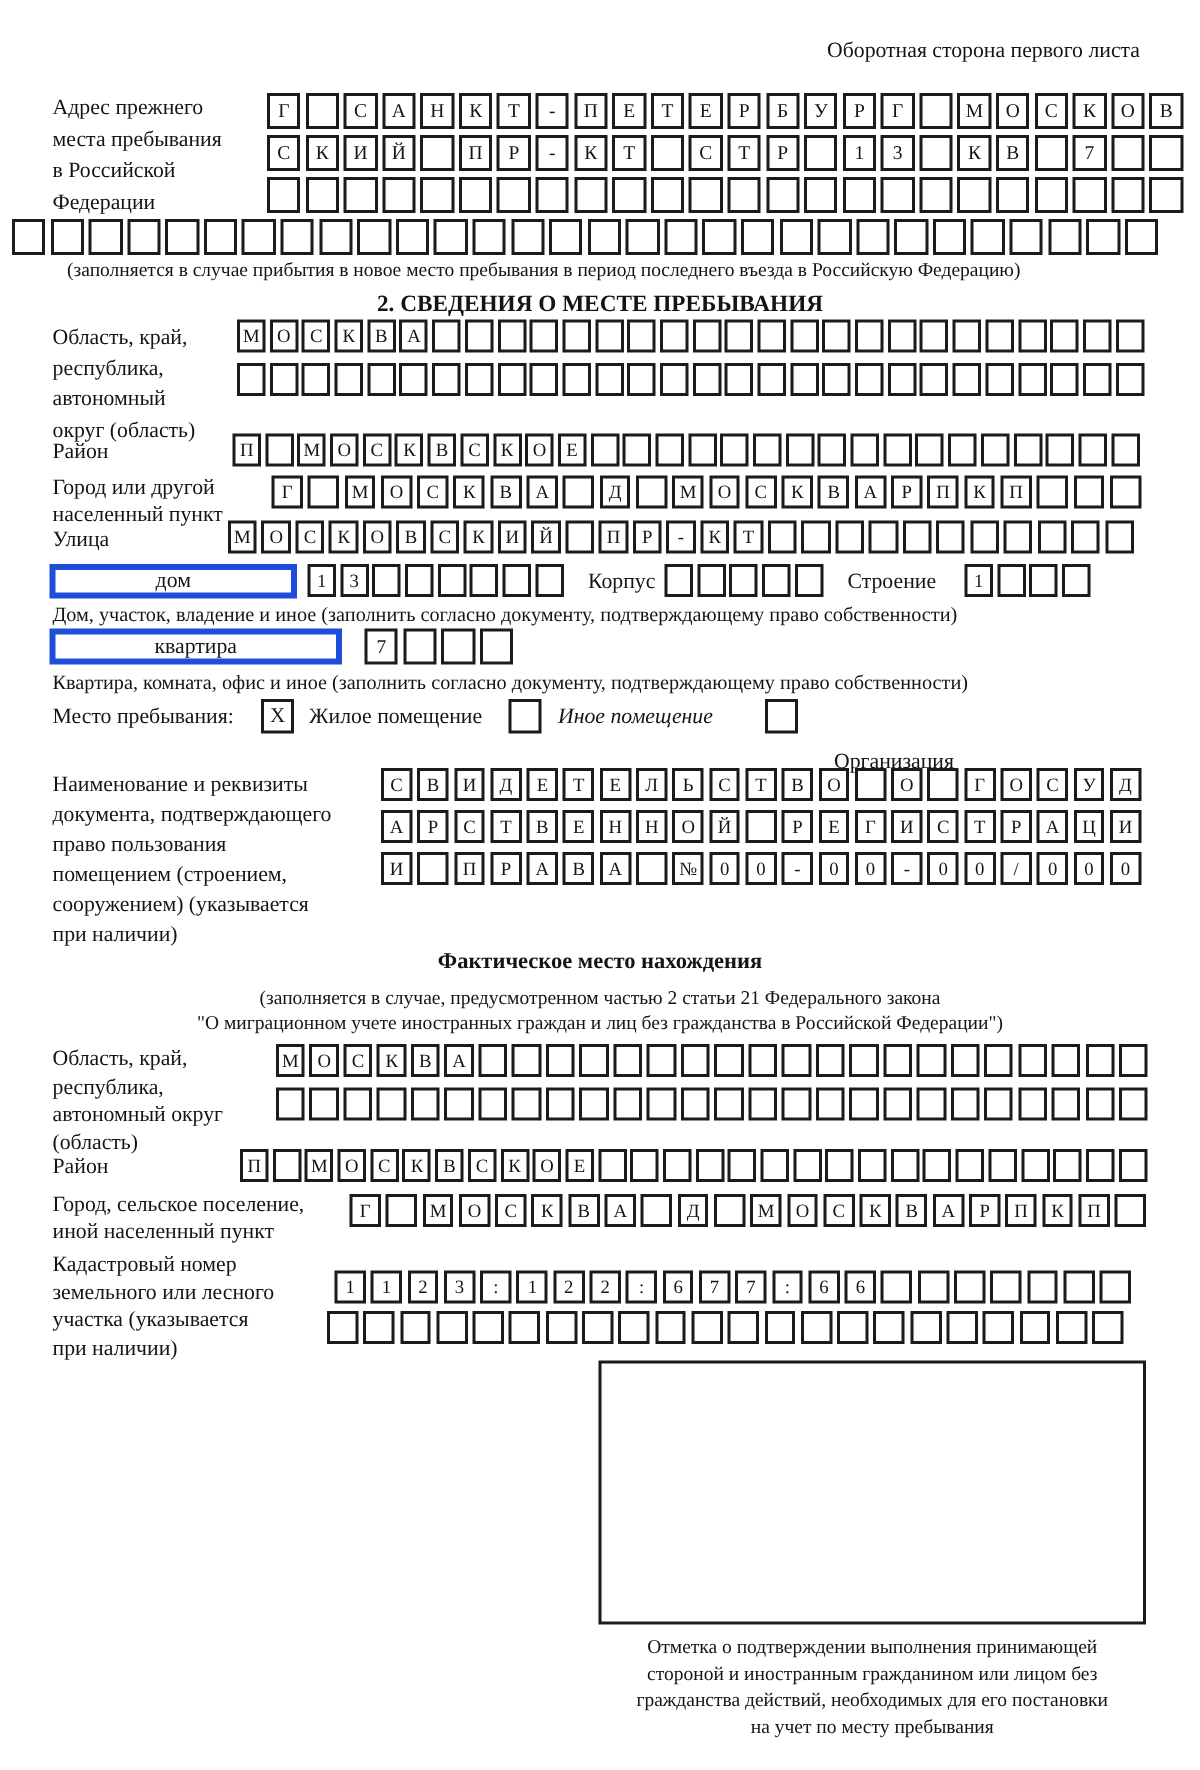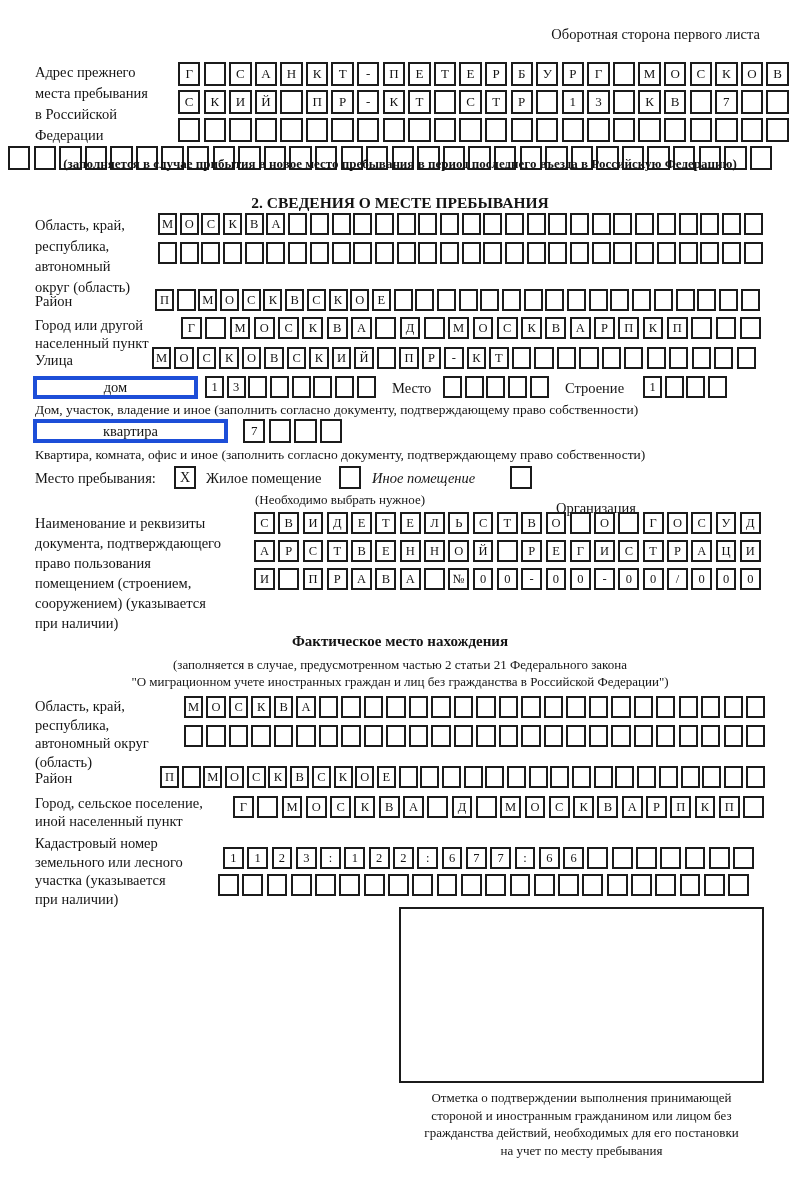--- a/index.html
+++ b/index.html
@@ -148,21 +148,21 @@
       <span class="cbox"></span>
       <span class="cbox"></span>
       <span class="cbox"></span>
       <span class="cbox"></span>
       <span class="cbox"></span>
       <span class="cbox"></span>
       <span class="cbox"></span>
       <span class="cbox"></span>
       <span class="cbox"></span>
     </div>
-  <div class="abs note center" style="left:0;top:156px;width:800px;font-weight:bold;">(заполняется в случае прибытия в новое место пребывания в период последнего въезда в Российскую Федерацию)</div>
+  <div class="abs note center" style="left:0;top:172px;width:725px;">(заполняется в случае прибытия в новое место пребывания в период последнего въезда в Российскую Федерацию)</div>
 
   <div class="abs title center" style="left:0;top:194px;width:800px;">2. СВЕДЕНИЯ О МЕСТЕ ПРЕБЫВАНИЯ</div>
 
   <div class="abs lbl lh205" style="left:35px;top:215px;">
     <div>Область, край,</div>
     <div>республика,</div>
     <div>автономный</div>
     <div>округ (область)</div>
   </div>
   <div class="abs box-row sz-b" style="left:158px;top:213px;">
@@ -324,21 +324,21 @@
   <div class="abs box-row sz-b" style="left:205px;top:376px;">
       <span class="cbox">1</span>
       <span class="cbox">3</span>
       <span class="cbox"></span>
       <span class="cbox"></span>
       <span class="cbox"></span>
       <span class="cbox"></span>
       <span class="cbox"></span>
       <span class="cbox"></span>
     </div>
-  <div class="abs lbl" style="left:392px;top:378px;">Место</div>
+  <div class="abs lbl" style="left:392px;top:378px;">Корпус</div>
   <div class="abs box-row sz-b" style="left:443px;top:376px;">
       <span class="cbox"></span>
       <span class="cbox"></span>
       <span class="cbox"></span>
       <span class="cbox"></span>
       <span class="cbox"></span>
     </div>
   <div class="abs lbl" style="left:565px;top:378px;">Строение</div>
   <div class="abs box-row sz-b" style="left:643px;top:376px;">
       <span class="cbox">1</span>
@@ -357,21 +357,20 @@
     </div>
   <div class="abs cap" style="left:35px;top:447px;">Квартира, комната, офис и иное (заполнить согласно документу, подтверждающему право собственности)</div>
 
   <div class="abs lbl" style="left:35px;top:468px;">Место пребывания:</div>
   <div class="abs chk" style="left:174px;top:466px;">X</div>
   <div class="abs lbl" style="left:206px;top:468px;">Жилое помещение</div>
   <div class="abs chk" style="left:339px;top:466px;"></div>
   <div class="abs lbl" style="left:372px;top:468px;font-style:italic;">Иное помещение</div>
   <div class="abs chk" style="left:510px;top:466px;"></div>
   <div class="abs lbl" style="left:556px;top:468px;margin-top:30px;">Организация</div>
-  <div class="abs note center" style="left:140px;top:492px;width:400px;">(Необходимо выбрать нужное)</div>
 
   <div class="abs lbl lh20" style="left:35px;top:513px;">
     <div>Наименование и реквизиты</div>
     <div>документа, подтверждающего</div>
     <div>право пользования</div>
     <div>помещением (строением,</div>
     <div>сооружением) (указывается</div>
     <div>при наличии)</div>
   </div>
   <div class="abs box-row sz-c" style="left:254px;top:512px;">

